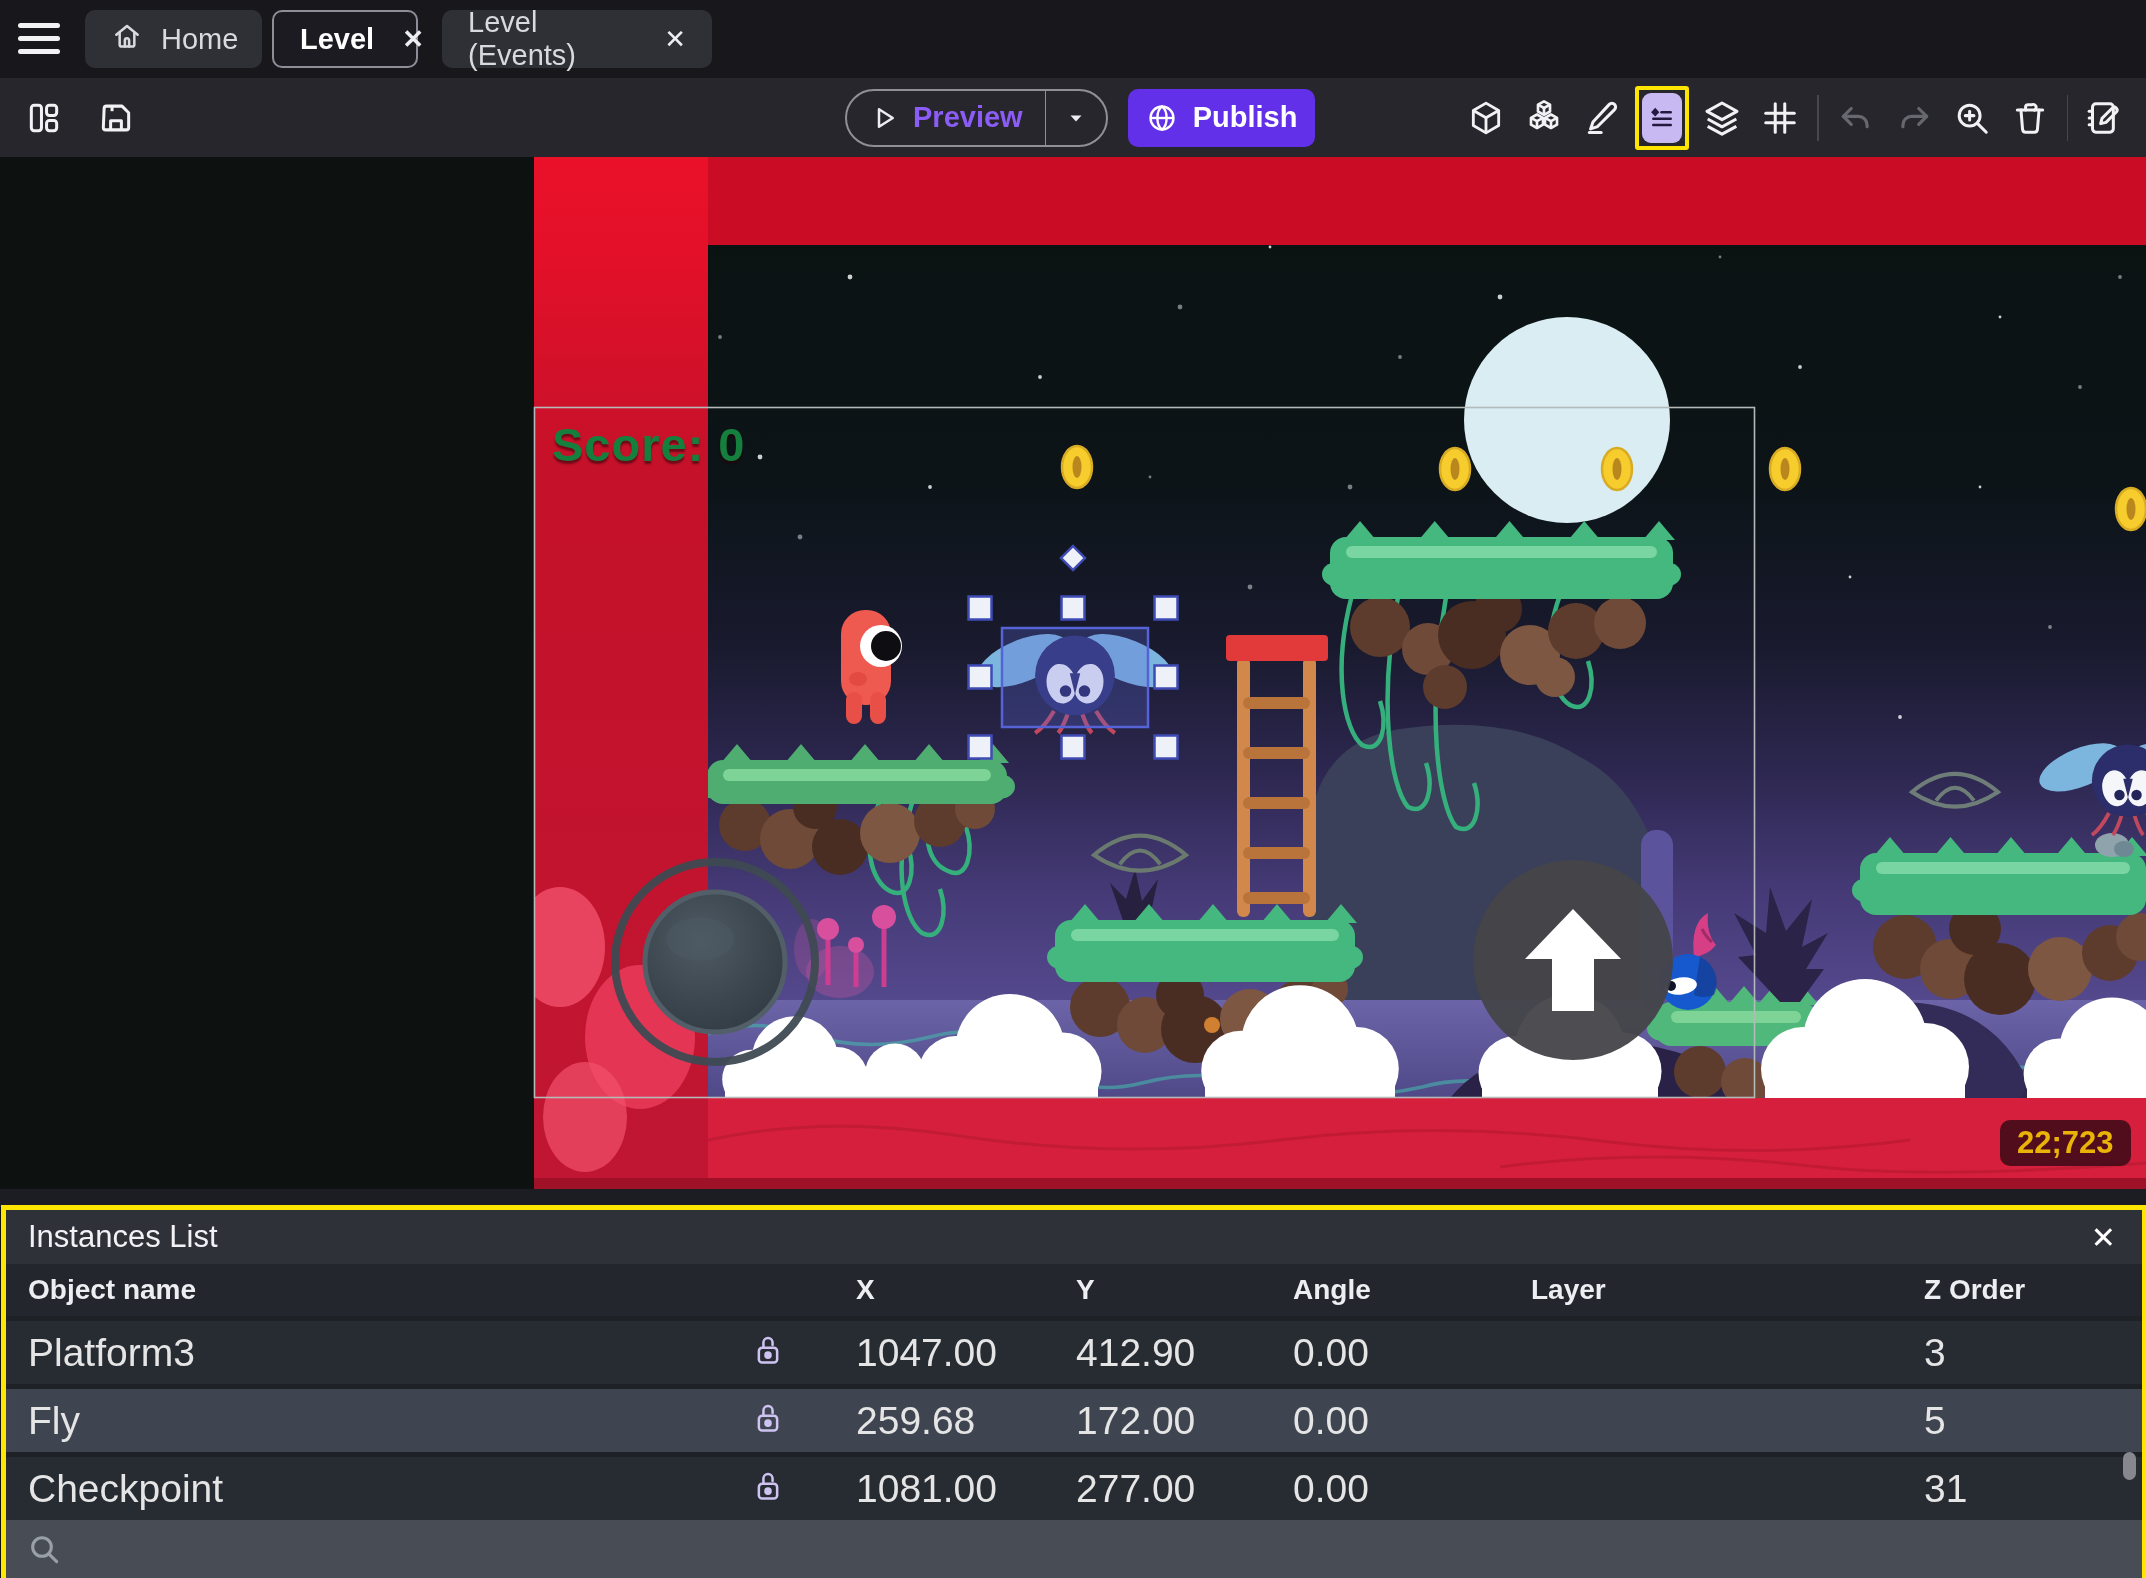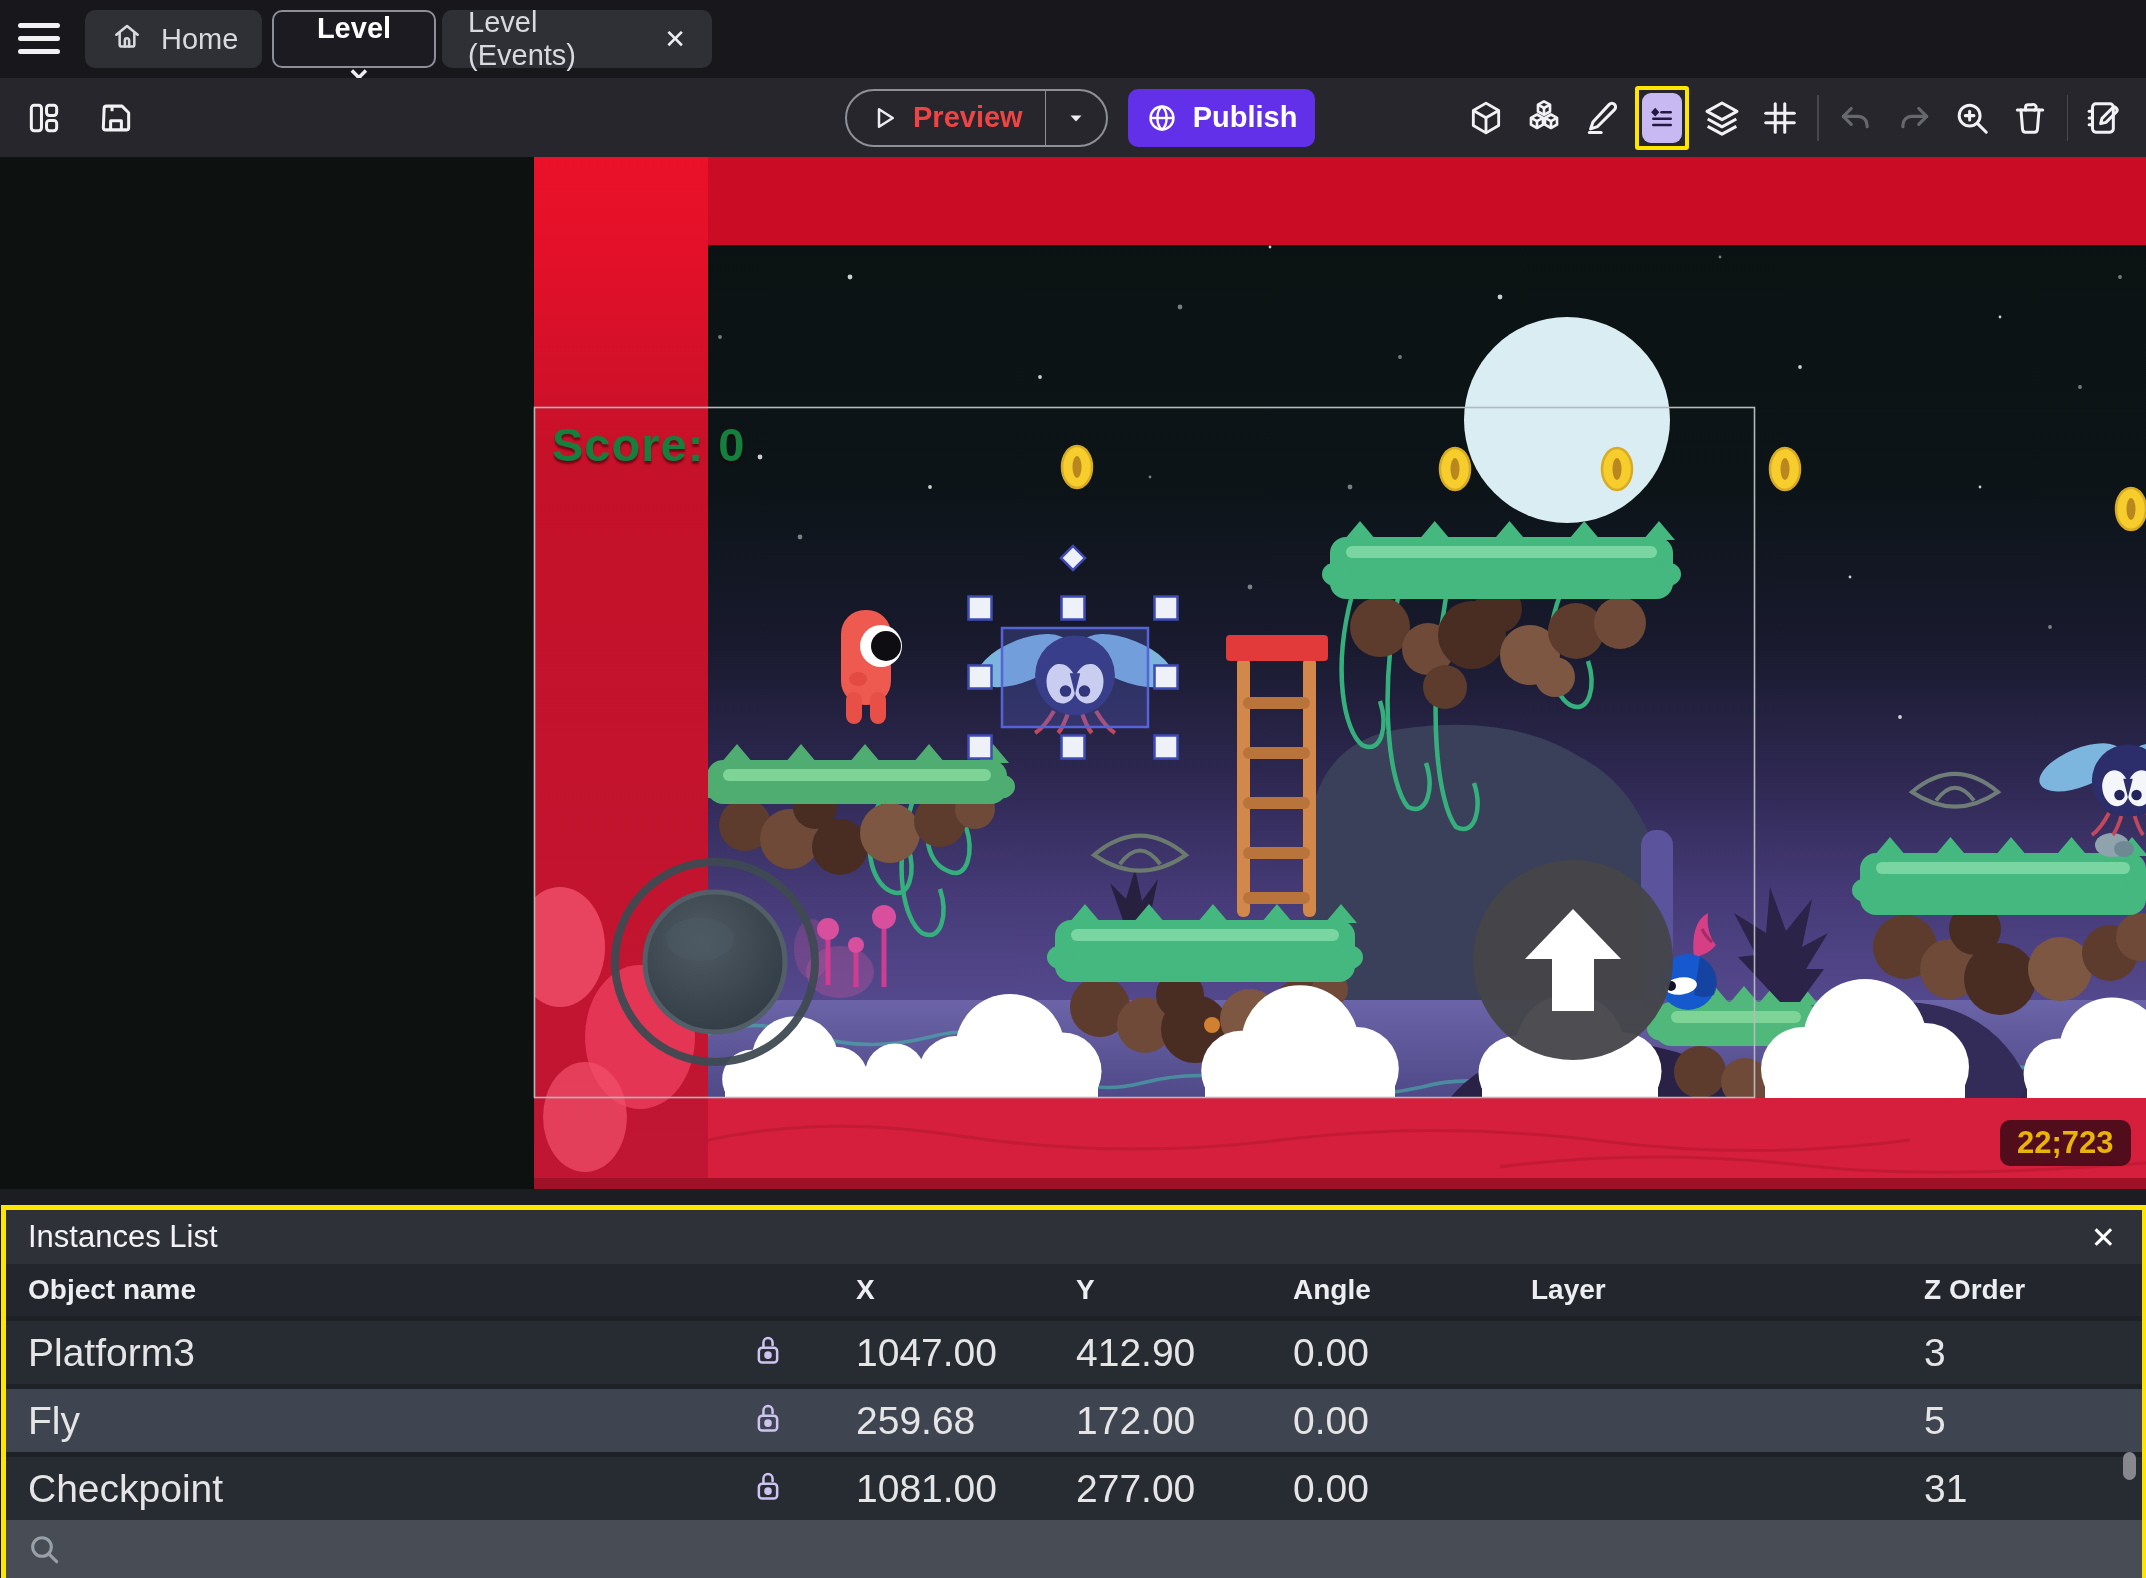--- a/index.html
+++ b/index.html
@@ -15,21 +15,21 @@
          display:flex; align-items:center; padding:0 26px; gap:18px; color:#d9d9e0; font-size:29px; cursor:pointer; }
   .tab.active { background:#1b1b21; border:2px solid #8e8e98; color:#ffffff; font-weight:700; }
   .tab .x { font-size:26px; color:#eceef2; margin-left:10px; }
 
   
   .toolbar { position:absolute; left:0; top:78px; width:2146px; height:79px; background:#26262c; }
   .tb-left { position:absolute; left:22px; top:0; height:79px; display:flex; align-items:center; gap:28px; }
   .icon-btn { width:44px; height:44px; display:flex; align-items:center; justify-content:center; cursor:pointer; }
   .tb-center { position:absolute; left:845px; top:0; height:79px; display:flex; align-items:center; gap:20px; }
   .preview-btn { display:flex; align-items:center; height:58px; border:2px solid #8f8f98; border-radius:29px;
-                 color:#ef4444; font-size:29px; font-weight:700; cursor:pointer; }
+                 color:#8b5cf6; font-size:29px; font-weight:700; cursor:pointer; }
   .preview-main { display:flex; align-items:center; gap:14px; padding:0 22px; }
   .preview-caret { border-left:1.5px solid #8f8f98; height:100%; display:flex; align-items:center; padding:0 18px; }
   .publish-btn { display:flex; align-items:center; gap:15px; height:58px; padding:0 18px; border-radius:10px;
                  background:#6130e8; color:#ffffff; font-size:29px; font-weight:700; cursor:pointer; }
   .tb-right { position:absolute; right:12px; top:0; height:79px; display:flex; align-items:center; }
   .tb-right .icon-btn { width:58px; }
   .tb-sep { width:1.5px; height:46px; background:#47474f; margin:0 8px; }
   .hl-box { width:54px; height:64px; border:4px solid #ffe600; border-radius:3px;
             display:flex; align-items:center; justify-content:center; margin:0 4px; cursor:pointer; }
   .hl-inner { width:40px; height:50px; border-radius:9px; background:#c9b9f2; display:flex; align-items:center; justify-content:center; }
@@ -80,21 +80,21 @@
       <span>
         <svg width="32" height="32" viewBox="0 0 24 24" fill="none" stroke="#d9d9e0" stroke-width="1.9" stroke-linecap="round" stroke-linejoin="round">
           <path d="M4 11 L12 4.5 L20 11"></path>
             <path d="M6.5 9.5 V18.5 a1.4 1.4 0 0 0 1.4 1.4 h8.2 a1.4 1.4 0 0 0 1.4 -1.4 V9.5"></path>
           <path d="M10.4 19.9 v-4.6 a1.6 1.6 0 0 1 3.2 0 v4.6"></path>
         </svg>
       </span>
       <span>Home</span>
     </div>
 
-    <div class="tab active" style="left:272px; width:164px;flex-direction:column;">
+    <div class="tab active" style="left:272px; width:146px;">
       <span>Level</span>
       <span class="x">✕</span>
     </div>
 
     <div class="tab" style="left:442px; width:270px;">
       <span>Level (Events)</span>
       <span class="x">✕</span>
     </div>
   </div>
 

